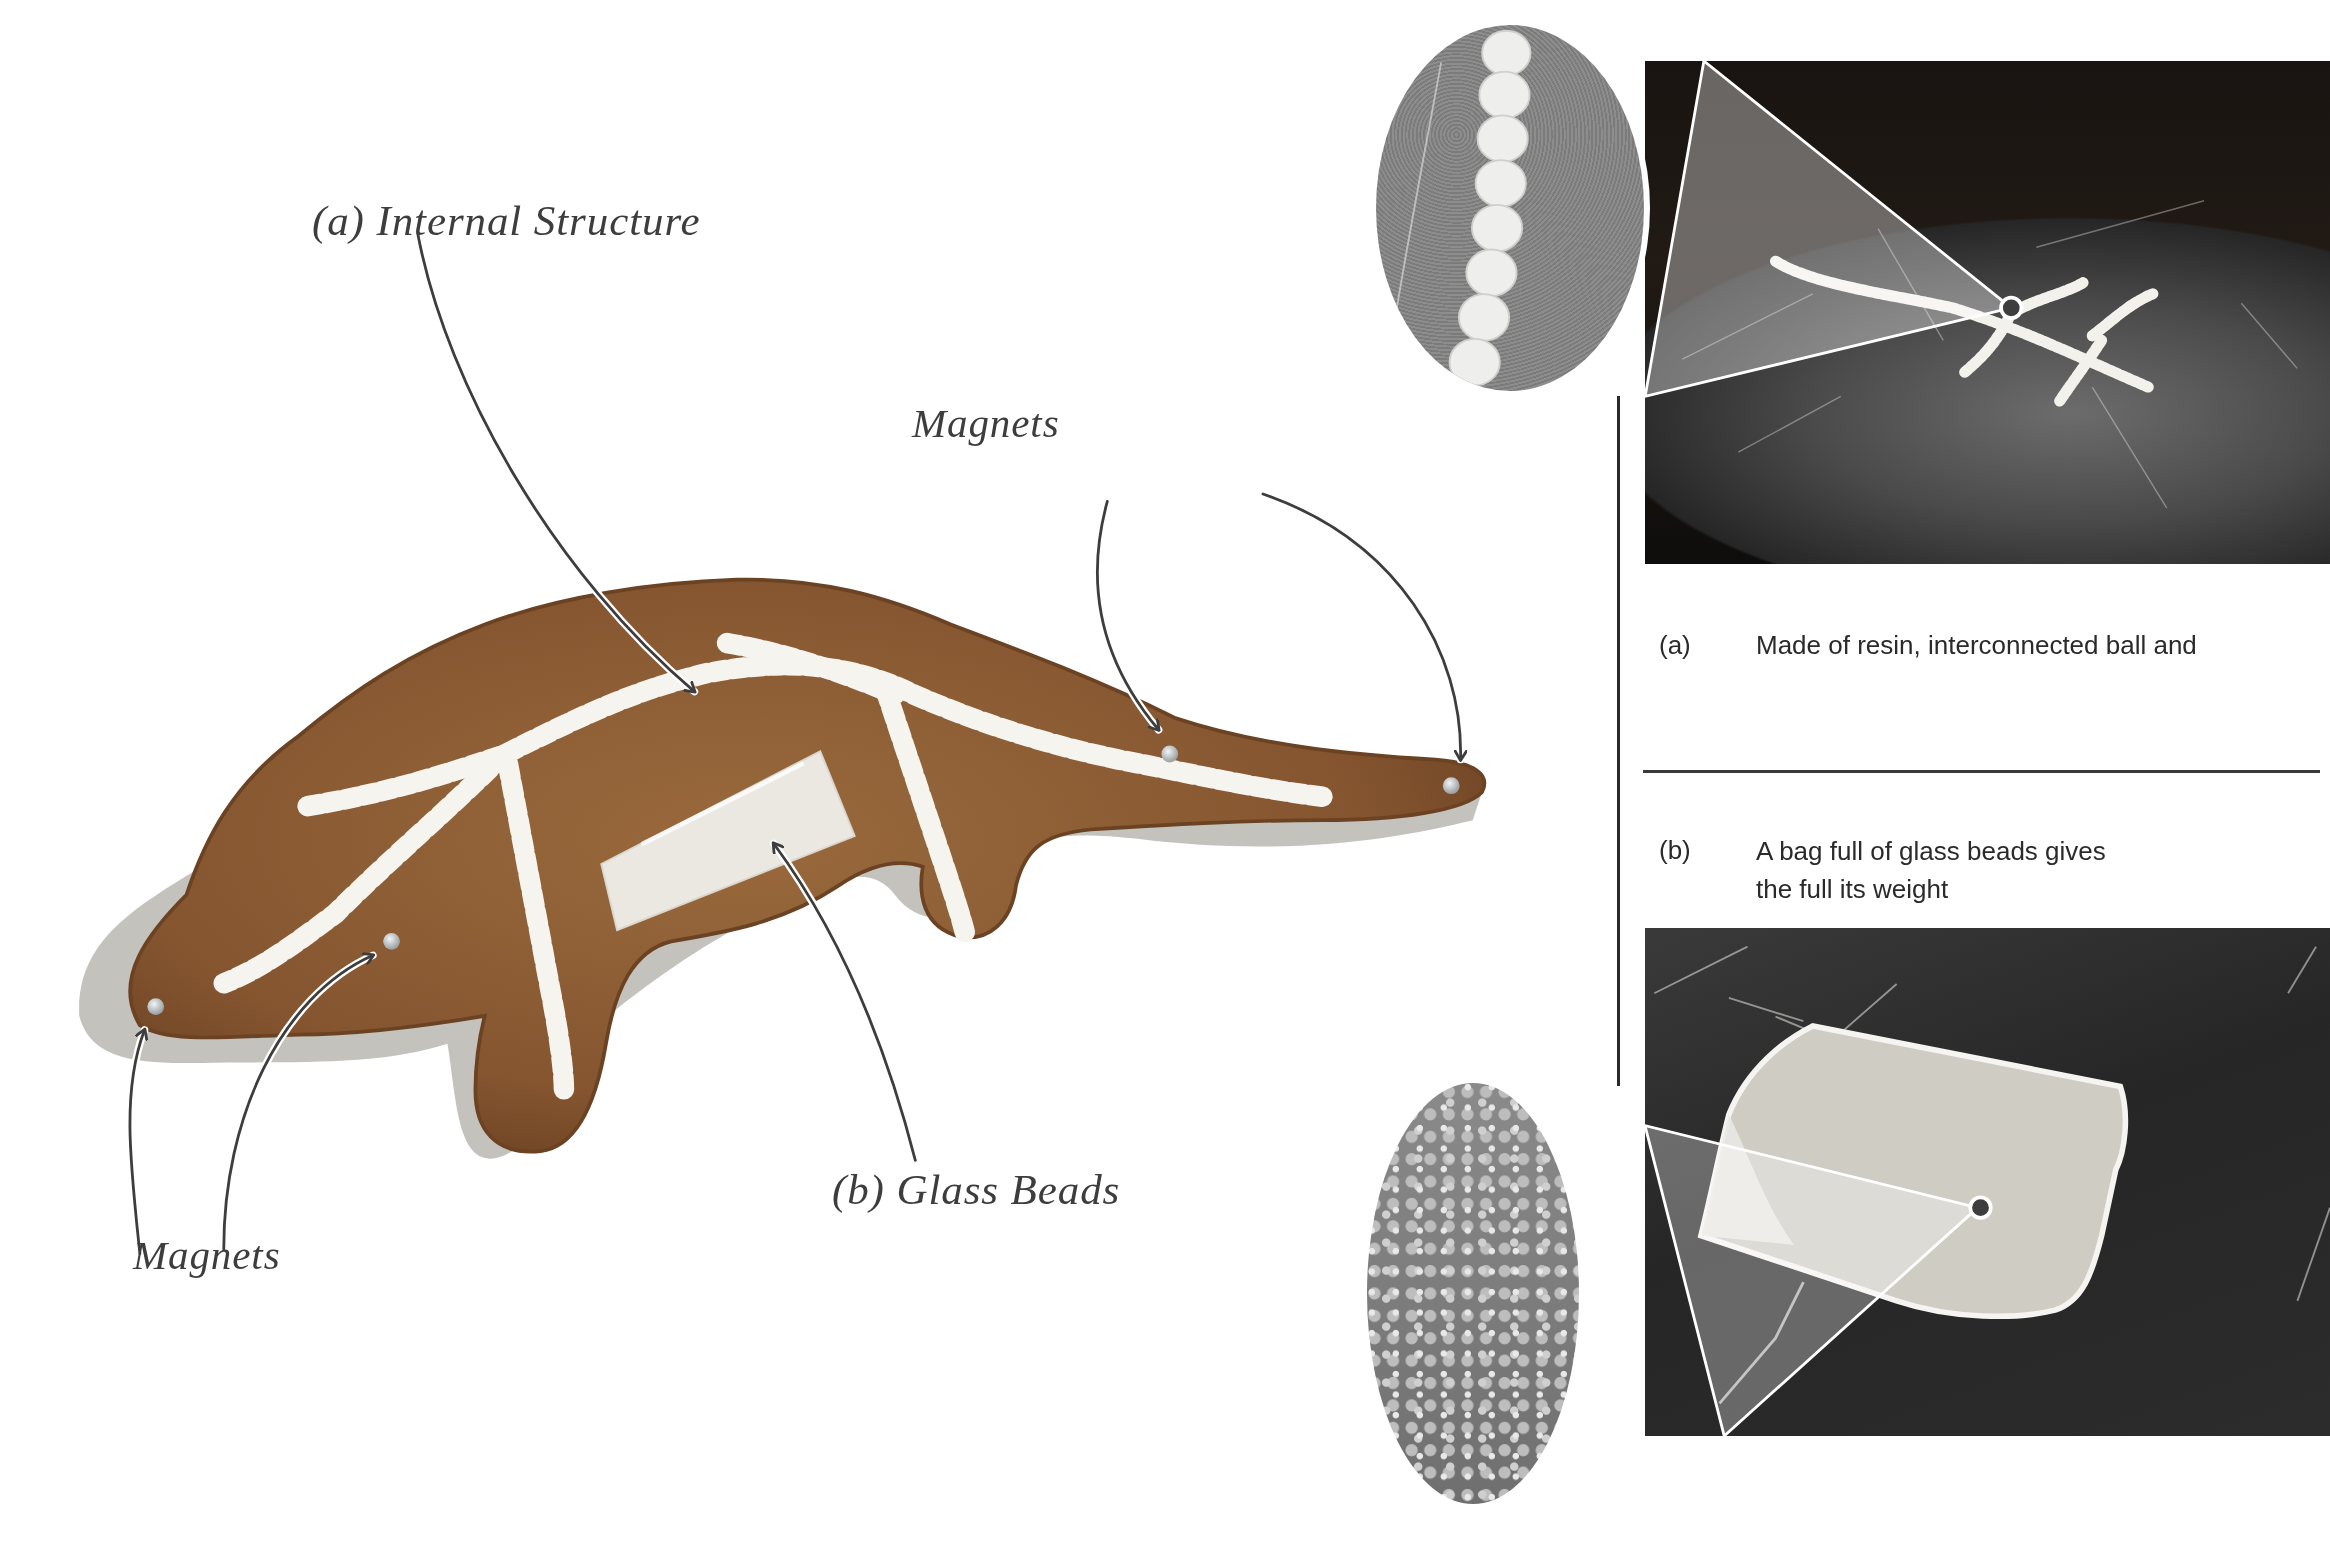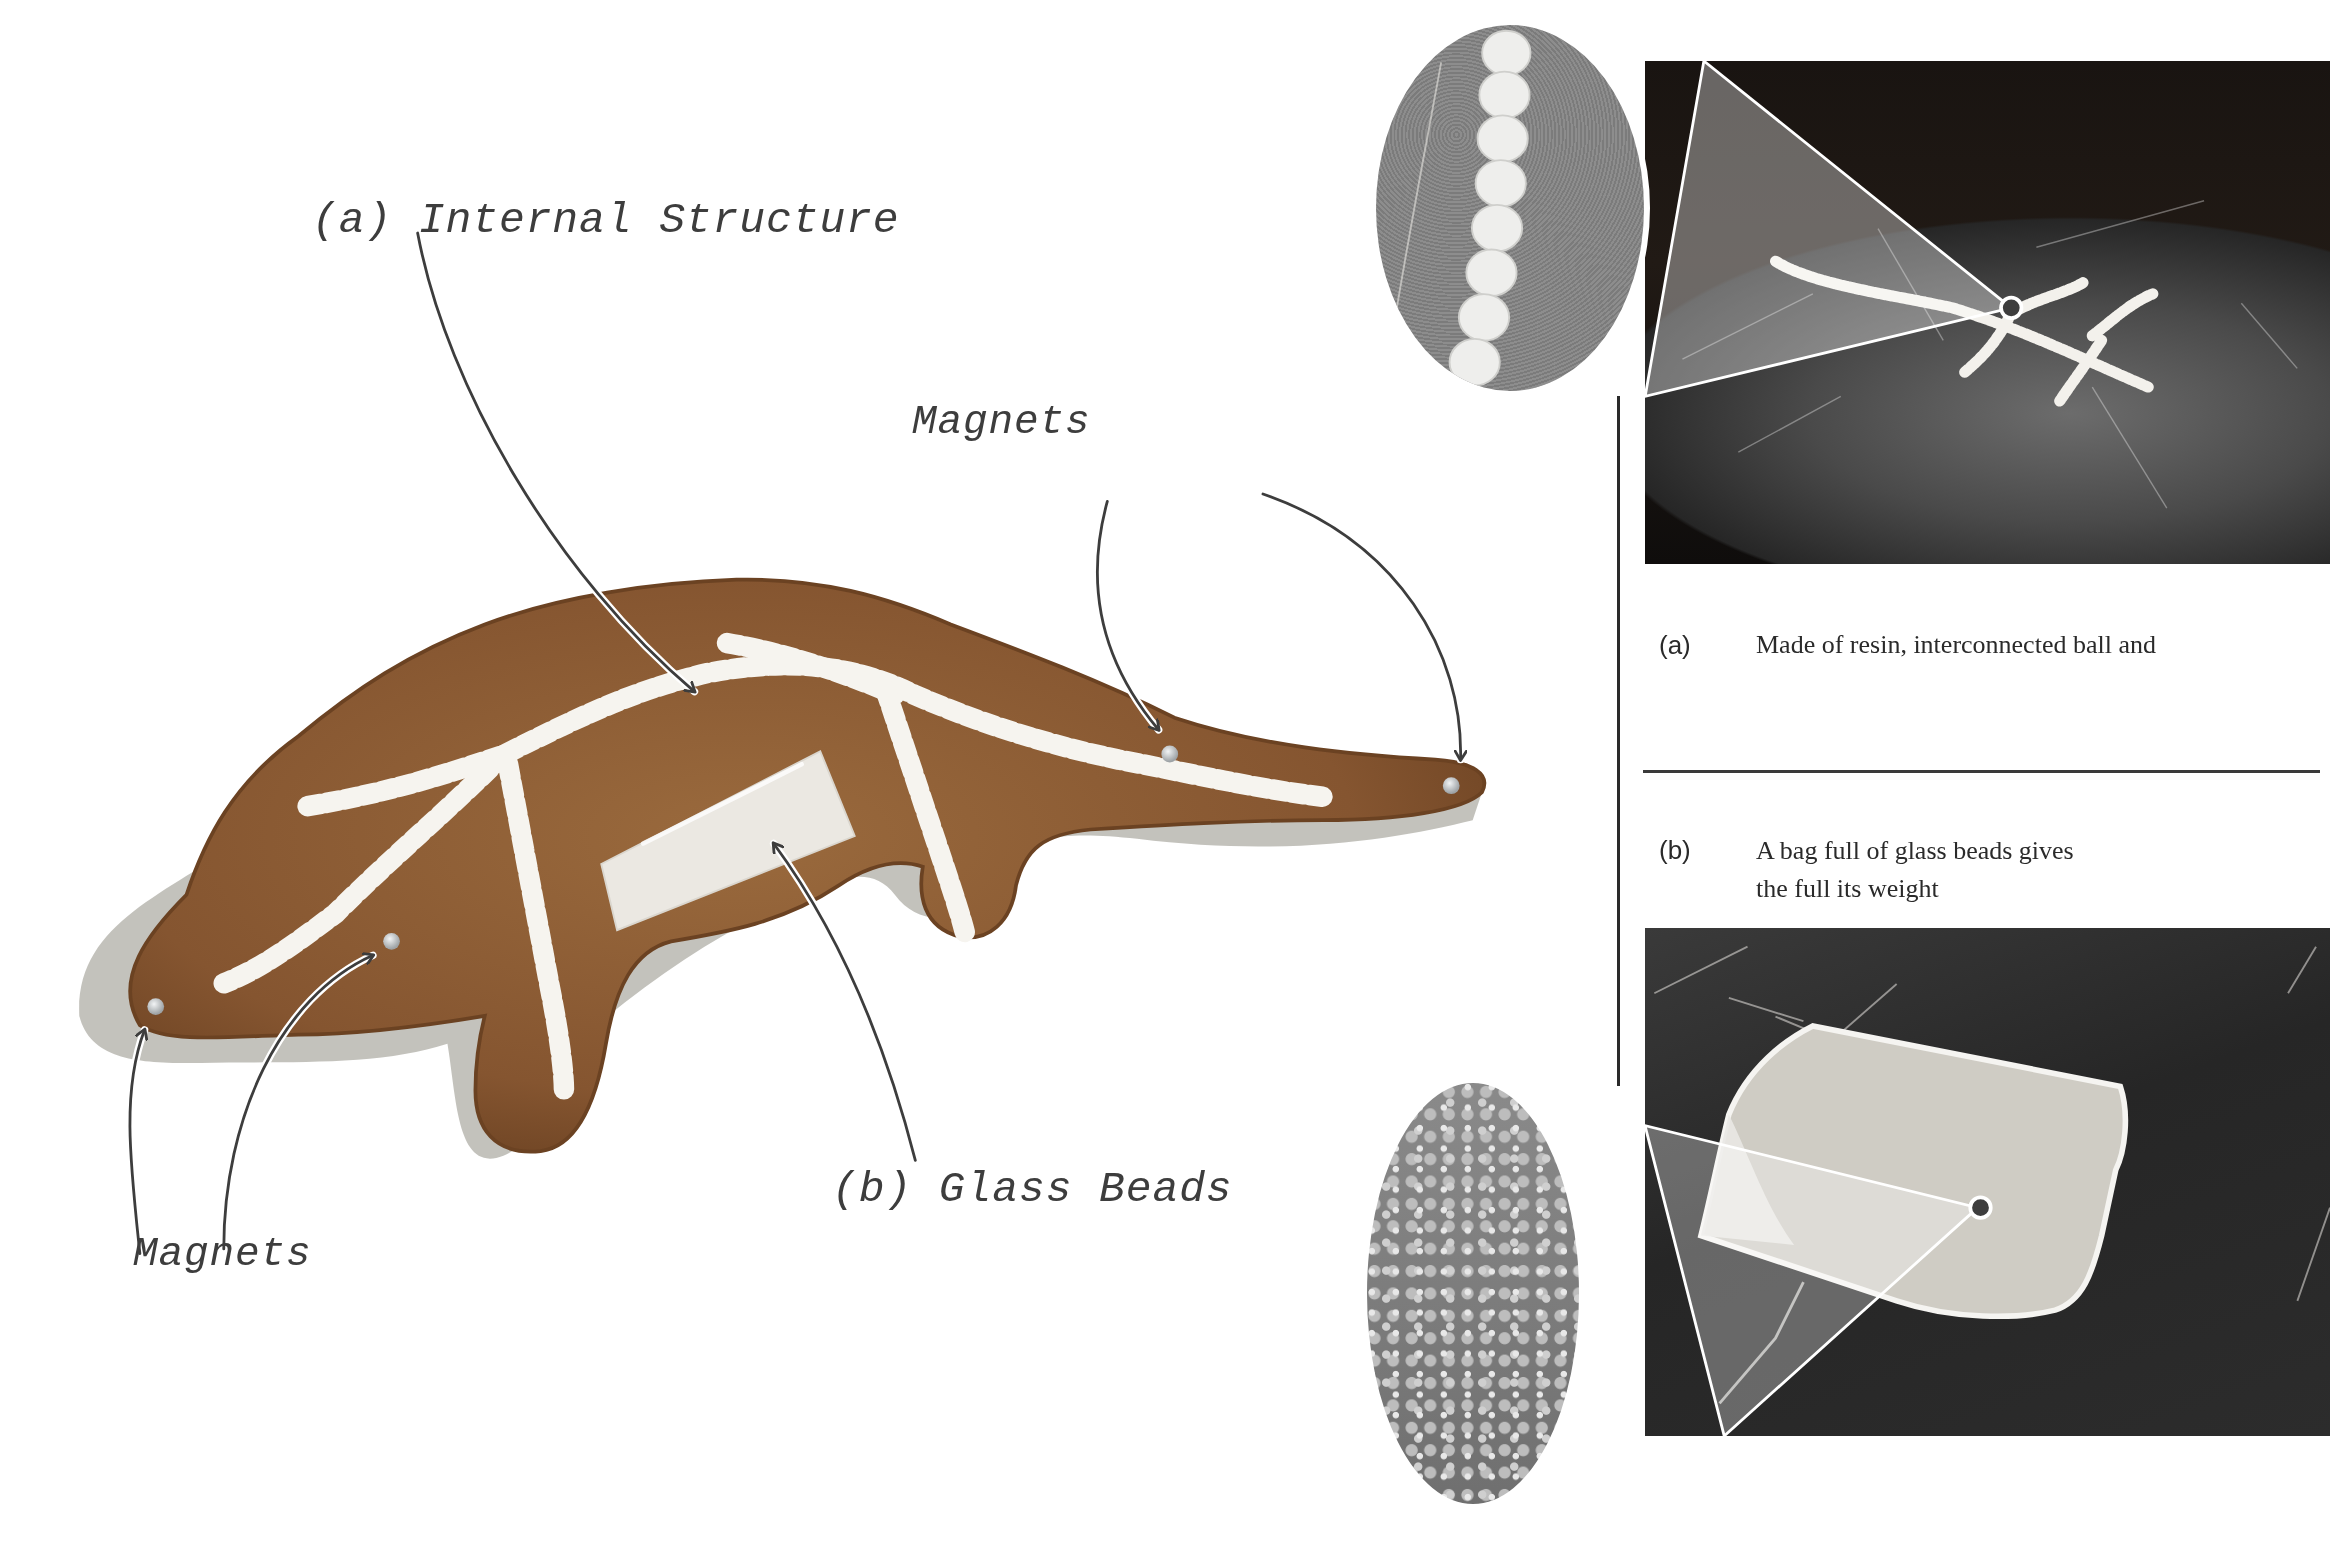--- a/index.html
+++ b/index.html
@@ -1,19 +1,19 @@
 <!DOCTYPE html>
 <html style="font-size:15px"><head>
 <meta charset="utf-8">
 <style>
   html, body { margin:0; padding:0; background:#ffffff; }
   body { width:2331px; height:1563px; position:relative; overflow:hidden; font-family:"Liberation Sans", sans-serif; }
-  .script { position:absolute; font-family:Liberation Mono, monospace; font-style:italic; color:#3d3d3d; white-space:nowrap; letter-spacing:0.9px; }
+  .script { position:absolute; font-family:Liberation Serif, serif; font-style:italic; color:#3d3d3d; white-space:nowrap; letter-spacing:0.9px; }
   .desc-label { position:absolute; font-family:"Liberation Sans", sans-serif; font-size:26px; color:#2a2a2a; }
-  .desc-text { position:absolute; font-family:Liberation Serif, serif; font-size:26px; line-height:38px; color:#2a2a2a; }
+  .desc-text { position:absolute; font-family:Liberation Sans, sans-serif; font-size:26px; line-height:38px; color:#2a2a2a; }
   .desc-text span { display:block; }
   .photo { position:absolute; overflow:hidden; }
   .circle { position:absolute; border-radius:50%; overflow:hidden; border:6.5px solid #ffffff; box-sizing:border-box; }
   svg { position:absolute; left:0; top:0; }
   .hline { position:absolute; height:2.8px; background:#3a3a3a; }
   .vline { position:absolute; width:2.8px; background:#2a2a2a; }
 </style>
 </head>
 <body>
 

